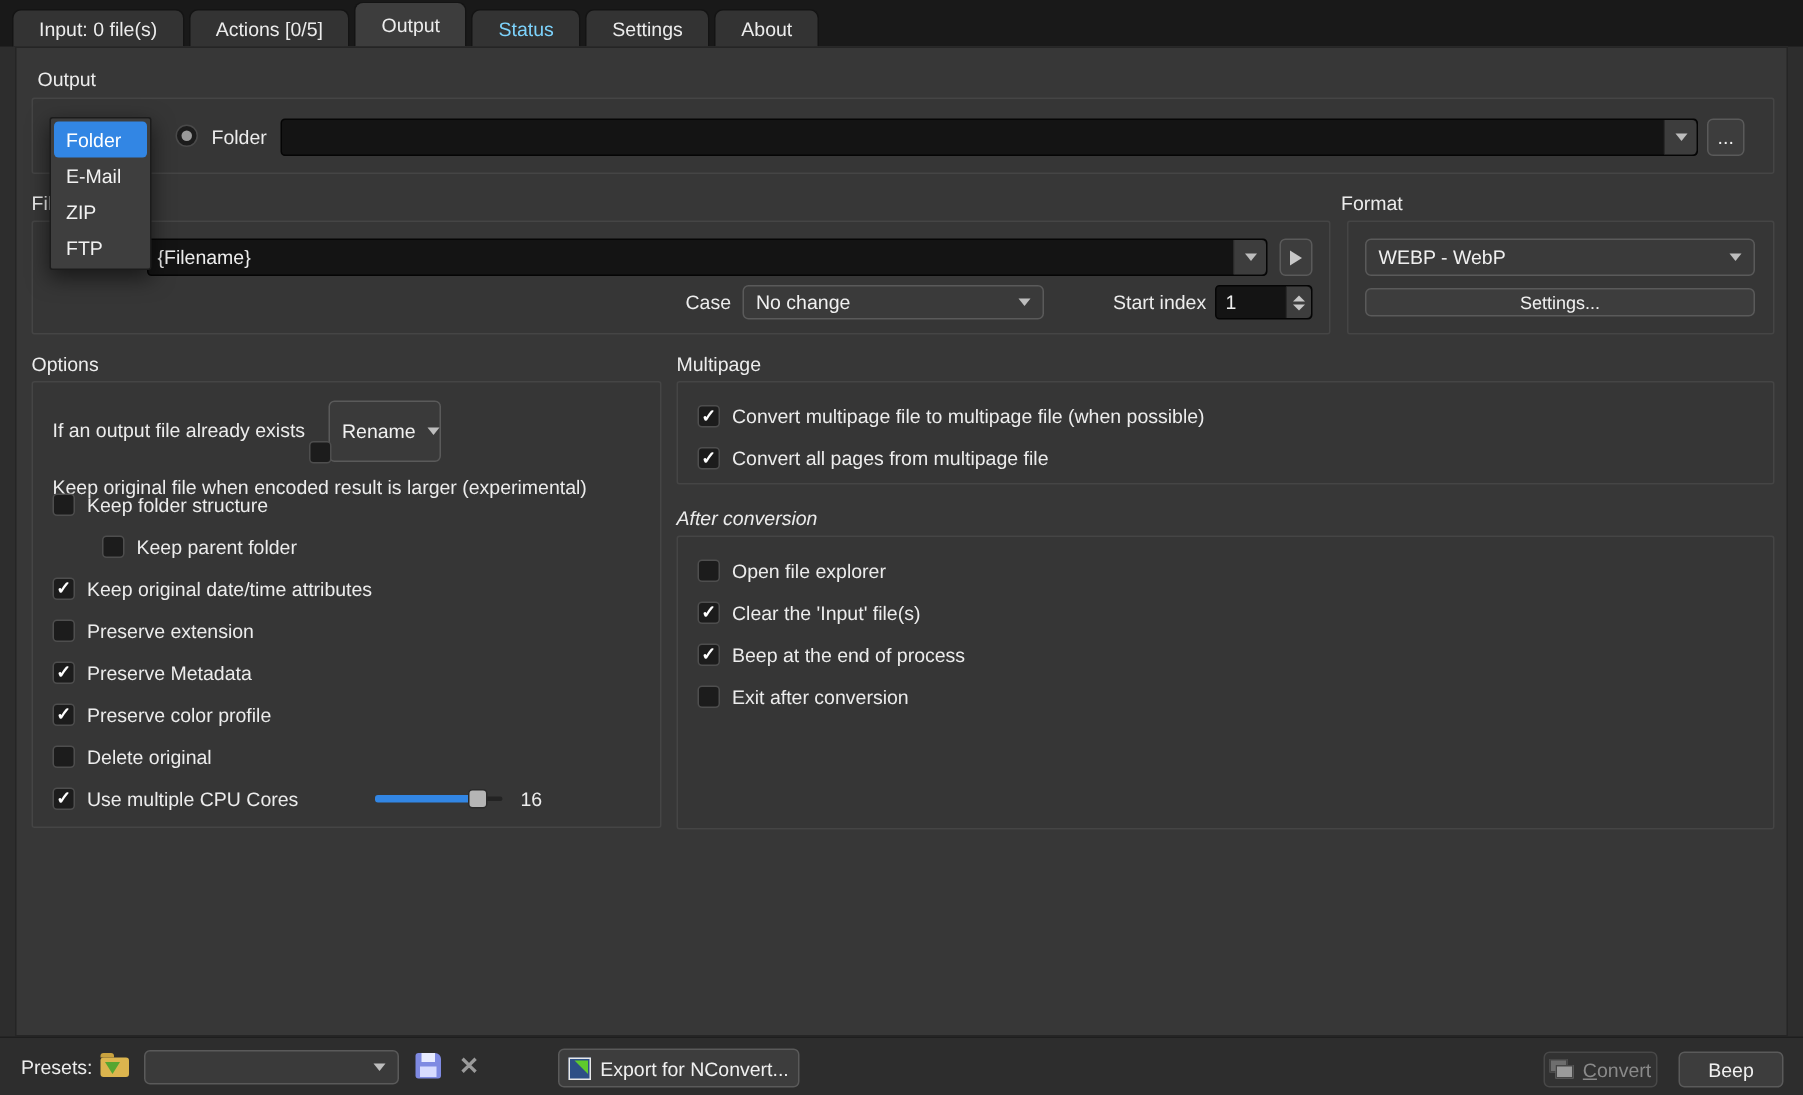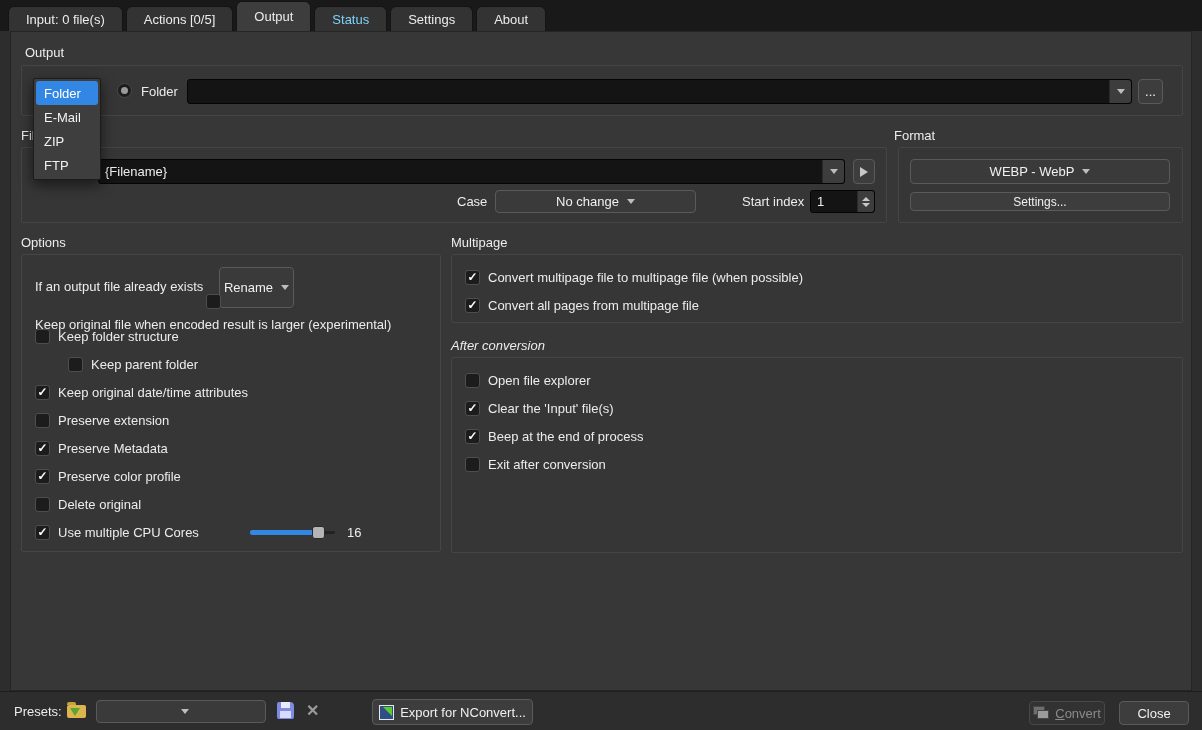--- a/index.html
+++ b/index.html
@@ -17,21 +17,21 @@
     border-radius:6px 6px 0 0; color:#ececec; white-space:nowrap; cursor:default; }
   .tab.active { height:30px; background:#3d3d3d; }
   .tab.disabled { color:#7dd3fc; }
   
   .pane { position:absolute; left:10px; top:31px; width:1182px; height:660px;
     background:#373737; border:1px solid #252525; }
   .gtitle { position:absolute; color:#ececec; }
   .gbox { position:absolute; border:1px solid #454545; border-radius:2px; background:#363636; }
   .lbl { color:#ececec; white-space:nowrap; }
   
-  .combo { position:absolute; display:flex; align-items:center; justify-content:center;
+  .combo { position:absolute; display:flex; align-items:center; justify-content:space-between;
     background:#3a3a3a; border:1px solid #5a5a5a; border-radius:4px; padding:0 8px; color:#f0f0f0; }
   .combo .arr { width:0; height:0; border-left:4px solid transparent; border-right:4px solid transparent;
     border-top:5px solid #bdbdbd; margin-left:8px; flex:none; }
   .darkfield { position:absolute; display:flex; align-items:center;
     background:#141414; border:1px solid #050505; border-radius:3px; color:#ededed; }
   .darkfield .val { padding-left:6px; flex:1; white-space:nowrap; overflow:hidden; }
   .dropseg { width:22px; align-self:stretch; background:#3d3d3d; border-left:1px solid #2a2a2a;
     border-radius:0 3px 3px 0; display:flex; align-items:center; justify-content:center; }
   .dropseg .arr { width:0; height:0; border-left:4px solid transparent; border-right:4px solid transparent;
     border-top:5px solid #bdbdbd; }
@@ -292,16 +292,16 @@
         </span>
       <span>Export for NConvert...</span>
     </div>
     <div class="btn" style="left:1029px; top:9px; width:76px; height:24px; background:#323232; border-color:#484848; color:#8a8a8a;">
       <span class="icon-photos">
           <span class="p1"></span>
           <span class="p2"></span>
         </span>
       <span><span class="u">C</span><span>onvert</span></span>
     </div>
-    <div class="btn" style="left:1119px; top:9px; width:70px; height:24px;">Close</div>
+    <div class="btn" style="left:1119px; top:9px; width:70px; height:24px;">Beep</div>
   </div>
 
 </div>
 
 </body></html>

